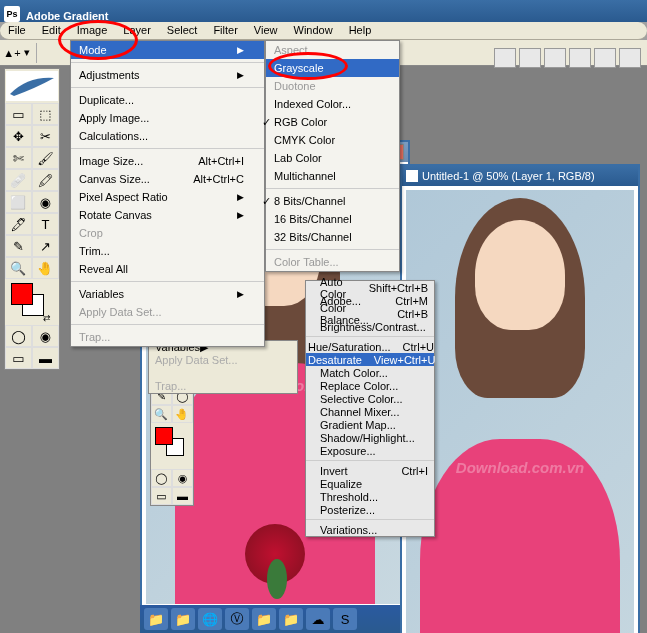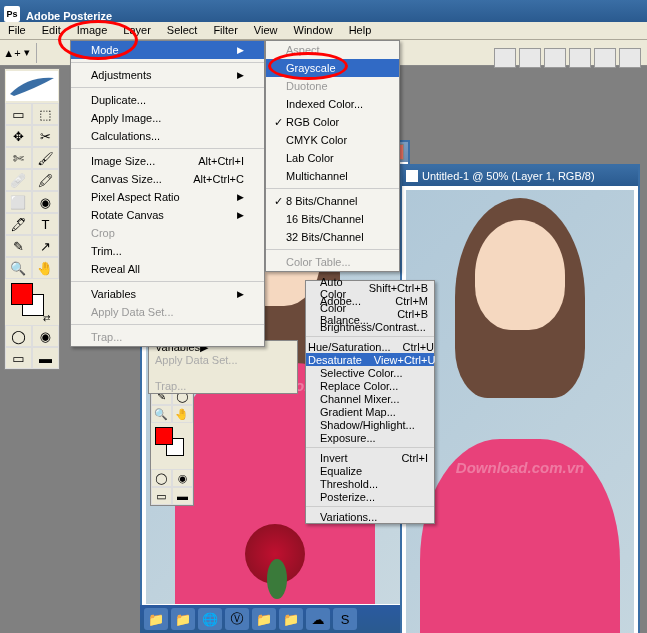--- a/index.html
+++ b/index.html
@@ -2,21 +2,21 @@
 <html><head>
 <meta charset="utf-8">
 <style>
 * { margin: 0; padding: 0; box-sizing: border-box; font-family: Tahoma, Arial, sans-serif; font-size: 11px; }
 body { width: 647px; height: 633px; background: #a0a0a0; position: relative; overflow: hidden; }
 
 .titlebar { height: 22px; background: linear-gradient(#3a6ea5, #2a5a8f); color: #fff; display: flex; align-items: flex-end; padding: 0 4px; }
 .titlebar .ps-icon { width: 16px; height: 16px; background: #fff; border-radius: 2px; margin-right: 6px; display: flex; align-items: center; justify-content: center; color: #000; font-weight: bold; font-size: 9px; }
 .titlebar .title { font-weight: bold; }
 
-.menubar { height: 18px; background: #ece9d8; border-bottom: 1px solid #aca899; display: flex; position: relative; z-index: 100; }
+.menubar { height: 18px; background: #ece9d8; border-bottom: 1px solid #aca899; display: flex; position: relative; z-index: 100; border-radius: 9px; }
 .menubar .menu-item { padding: 2px 8px; cursor: default; }
 
 .circle-annot { position: absolute; border: 3px solid red; border-radius: 50%; pointer-events: none; z-index: 300; }
 
 .options-bar { height: 26px; background: #ece9d8; border-bottom: 1px solid #888; display: flex; align-items: center; padding: 2px 4px; gap: 4px; }
 .opt-arrow { width: 16px; height: 16px; display: flex; align-items: center; justify-content: center; }
 .opt-sep { width: 1px; height: 20px; background: #aaa; margin: 0 2px; }
 .opt-btn { width: 18px; height: 18px; border: 1px solid #999; background: #e8e8e8; }
 
 .workspace { position: absolute; top: 66px; left: 0; right: 0; bottom: 0; background: #808080; }
@@ -25,21 +25,21 @@
 .feather { width: 52px; height: 30px; background: #fff; margin: 2px auto; display: flex; align-items: center; justify-content: center; color: #2a5a8f; }
 .feather svg { width: 48px; height: 24px; }
 .tool-grid { display: grid; grid-template-columns: 1fr 1fr; gap: 0; }
 .tool { height: 22px; border: 1px solid #ddd; display: flex; align-items: center; justify-content: center; background: #ece9d8; font-size: 13px; }
 .swatch-fg { width: 22px; height: 22px; border: 1px solid #000; position: relative; margin: 4px 0 0 6px; background: red; }
 .swatch-bg { width: 22px; height: 22px; border: 1px solid #000; background: #fff; position: absolute; top: 10px; left: 10px; z-index: -1; }
 .swatch-wrap { position: relative; height: 42px; }
 .mini-swatch { font-size: 9px; position: absolute; top: 30px; left: 38px; }
 
 .dropdown { position: absolute; background: #f4f3ee; border: 1px solid #888; box-shadow: 2px 2px 3px rgba(0,0,0,0.3); z-index: 200; }
-.dropdown .row { display: flex; align-items: center; height: 18px; padding: 0 20px 0 12px; cursor: default; }
+.dropdown .row { display: flex; align-items: center; height: 18px; padding: 0 20px 0 0; cursor: default; }
 .dropdown .row.sep { height: 1px; background: #ccc; margin: 3px 0; padding: 0; }
 .dropdown .row.active { background: #316ac5; color: #fff; }
 .dropdown .row.disabled { color: #999; }
 .dropdown .label { flex: 1; }
 .dropdown .shortcut { margin-left: 12px; color: #000; }
 .dropdown .row.active .shortcut { color: #fff; }
 .dropdown .arrow { margin-left: auto; font-size: 9px; }
 .dropdown .check { width: 12px; margin-left: -4px; }
 
 .image-menu { top: 40px; left: 70px; width: 195px; }
@@ -79,21 +79,21 @@
 .tb-item { width: 24px; height: 22px; background: #4a7ab8; border-radius: 3px; display: flex; align-items: center; justify-content: center; font-size: 13px; }
 
 .right-icons { position: absolute; top: 48px; right: 6px; display: flex; gap: 3px; z-index: 10; }
 .right-icons .opt-btn { width: 22px; height: 20px; }
 </style>
 </head>
 <body>
 
 <div class="titlebar">
   <div class="ps-icon">Ps</div>
-  <div class="title">Adobe Posterize</div>
+  <div class="title">Adobe Gradient</div>
 </div>
 
 <div class="menubar" id="menubar">
     <div class="menu-item">File</div>
     <div class="menu-item">Edit</div>
     <div class="menu-item">Image</div>
     <div class="menu-item">Layer</div>
     <div class="menu-item">Select</div>
     <div class="menu-item">Filter</div>
     <div class="menu-item">View</div>
@@ -398,25 +398,29 @@
       <span class="label">Hue/Saturation...</span>
       <span class="shortcut">Ctrl+U</span>
     </div>
     <div class="row active">
       <span class="check"></span>
       <span class="label">Desaturate</span>
       <span class="shortcut">View+Ctrl+U</span>
     </div>
     <div class="row">
       <span class="check"></span>
+      <span class="label">Match Color...</span>
+    </div>
+    <div class="row">
+      <span class="check"></span>
+      <span class="label">Replace Color...</span>
+    </div>
+    <div class="row">
+      <span class="check"></span>
       <span class="label">Selective Color...</span>
-    </div>
-    <div class="row">
-      <span class="check"></span>
-      <span class="label">Replace Color...</span>
     </div>
     <div class="row">
       <span class="check"></span>
       <span class="label">Channel Mixer...</span>
     </div>
     <div class="row">
       <span class="check"></span>
       <span class="label">Gradient Map...</span>
     </div>
     <div class="row">

